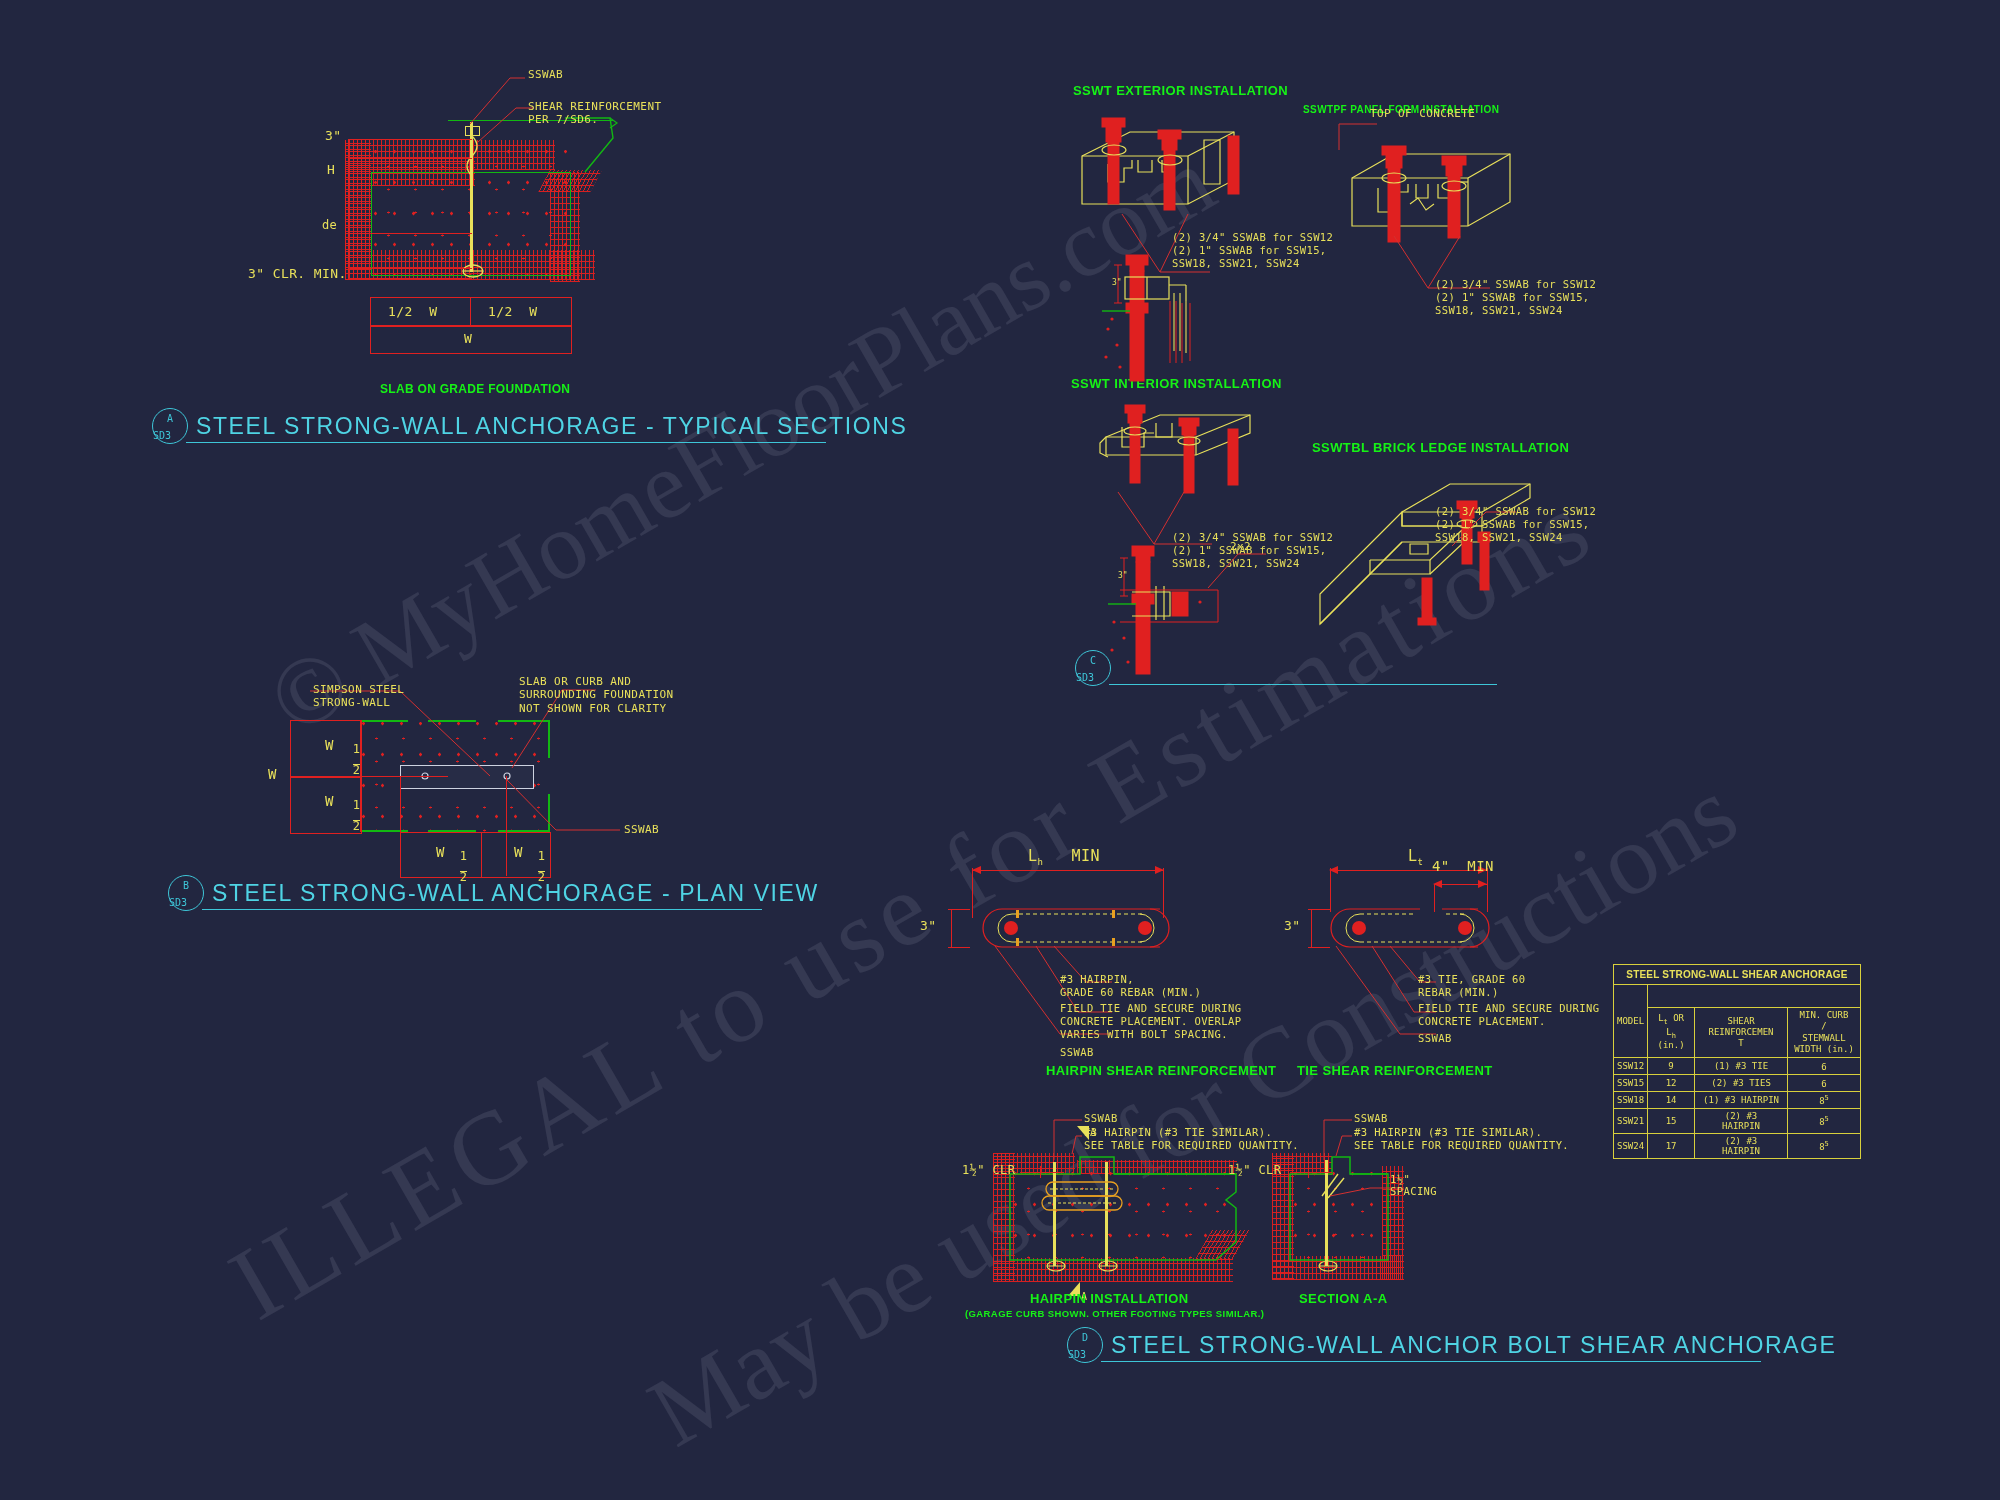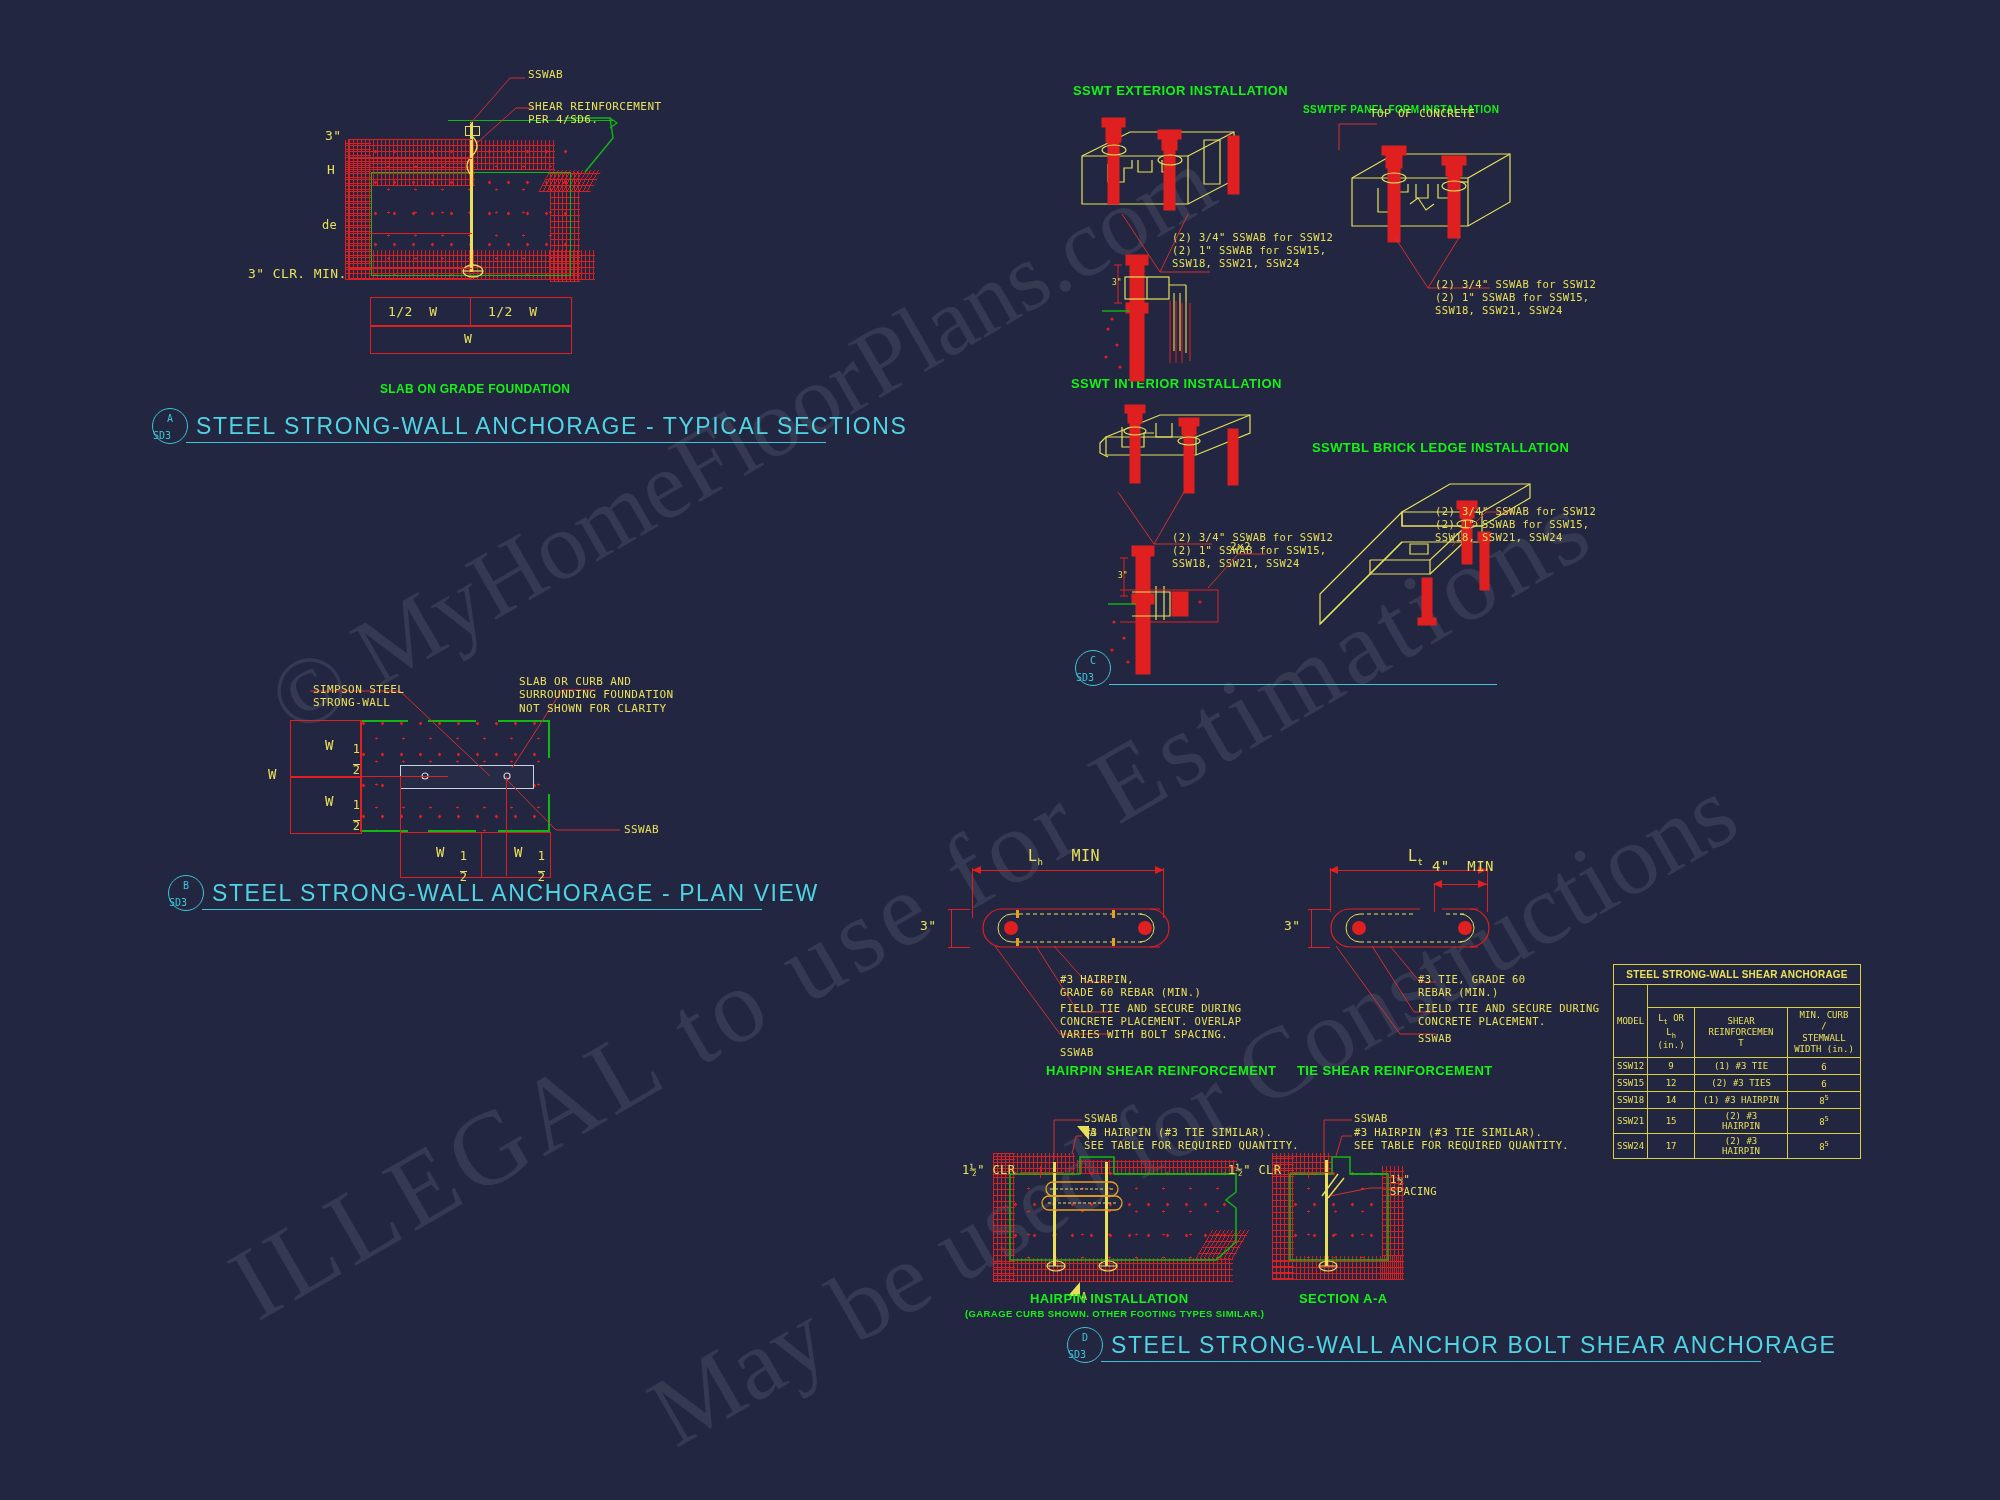--- a/index.html
+++ b/index.html
@@ -108,21 +108,21 @@
     </svg>
 
     <svg width="190" height="60" style="left:470px;top:70px;">
       <path d="M0,54 L40,8 L55,8" fill="none" stroke="#d43030" stroke-width="1"></path>
     </svg>
     <svg width="190" height="60" style="left:478px;top:100px;">
       <path d="M0,42 L38,8 L55,8" fill="none" stroke="#d43030" stroke-width="1"></path>
     </svg>
     <div class="cad yel" style="left:528px;top:68px;font-size:11px;">SSWAB</div>
     <div class="cad yel" style="left:528px;top:100px;font-size:11px;">SHEAR REINFORCEMENT
-PER 4/SD6.</div>
+PER 7/SD6.</div>
 
     <div class="ln" style="left:348px;top:139px;width:124px;height:1px;"></div>
     <div class="ln" style="left:348px;top:158px;width:124px;height:1px;"></div>
     <div class="ln" style="left:348px;top:233px;width:124px;height:1px;"></div>
     <div class="ln" style="left:348px;top:268px;width:124px;height:1px;"></div>
     <div class="ln" style="left:348px;top:278px;width:124px;height:1px;"></div>
     <div class="ln" style="left:348px;top:139px;width:1px;height:140px;"></div>
 
     <div class="cad yel" style="left:325px;top:128px;font-size:13px;">3"</div>
     <div class="cad yel" style="left:327px;top:162px;font-size:13px;">H</div>

